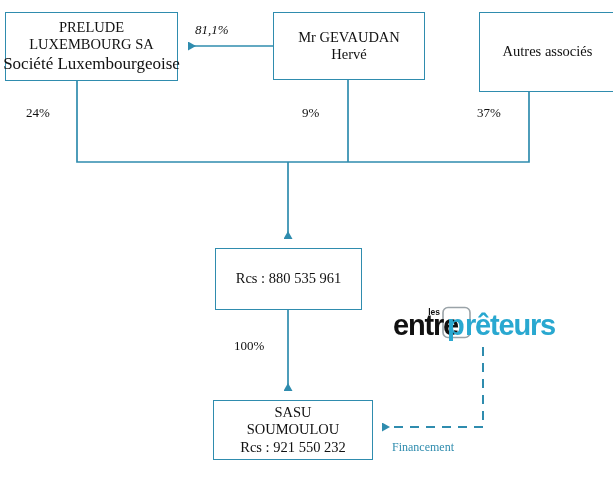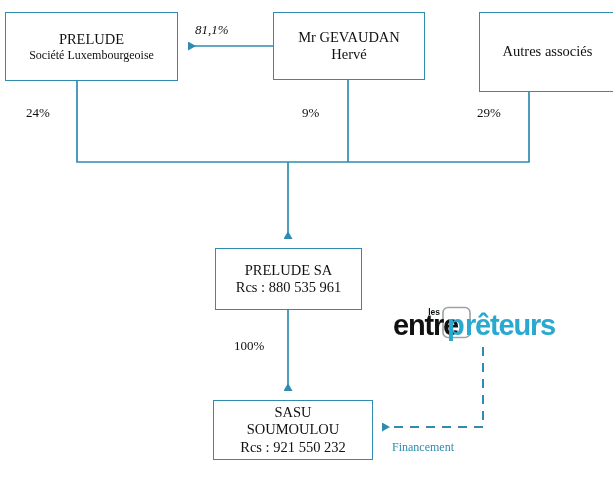--- a/index.html
+++ b/index.html
@@ -23,21 +23,21 @@
     flex-direction:column;
     align-items:center;
     justify-content:center;
     text-align:center;
     color:#111111;
     line-height:1.18;
     z-index:5;
   }
   .node .l1{font-size:14.5px;white-space:nowrap;}
   .node .l2{font-size:14.5px;white-space:nowrap;}
-  .node .sub{font-size:12px;white-space:nowrap;}
+  .node .sub{font-size:17px;white-space:nowrap;}
 
   #box-prelude-lux{left:5px;  top:12px;  width:173px; height:69px;}
   #box-gevaudan  {left:273px; top:12px;  width:152px; height:68px;}
   #box-autres    {left:455px; top:12px;  width:137px; height:80px;margin-left:24px;}
   #box-prelude-sa{left:215px; top:248px; width:147px; height:62px;}
   #box-sasu      {left:213px; top:400px; width:160px; height:60px;}
 
   
   .edge-label{
     position:absolute;
@@ -111,47 +111,47 @@
       <path d="M288,310 L288,391" stroke="#2f8cae" stroke-width="1.7" fill="none" marker-end="url(#arrD)"></path>
     </g>
 
     <g>
       <path d="M483,347 L483,427 L382,427" stroke="#2f8cae" stroke-width="2" fill="none" stroke-dasharray="9,7" marker-end="url(#arrLd)"></path>
     </g>
   </svg>
 
   <div class="node" id="box-prelude-lux">
     <span class="l1">PRELUDE</span>
+    <span class="l2">LUXEMBOURG SA</span>
     <span class="sub">Société Luxembourgeoise</span>
   </div>
 
   <div class="node" id="box-gevaudan">
     <span class="l1">Mr GEVAUDAN</span>
     <span class="l2">Hervé</span>
   </div>
 
   <div class="node" id="box-autres">
     <span class="l1">Autres associés</span>
   </div>
 
   <div class="node" id="box-prelude-sa">
-    <span class="l1">PRELUDE SA</span>
     <span class="l2">Rcs : 880 535 961</span>
   </div>
 
   <div class="node" id="box-sasu">
     <span class="l1">SASU</span>
     <span class="l2">SOUMOULOU</span>
     <span class="l2">Rcs :  921 550 232</span>
   </div>
 
   <div class="edge-label" id="lbl-811">81,1%</div>
   <div class="edge-label" id="lbl-10">24%</div>
   <div class="edge-label" id="lbl-73">9%</div>
-  <div class="edge-label" id="lbl-17">29%</div>
+  <div class="edge-label" id="lbl-17">37%</div>
   <div class="edge-label" id="lbl-100">100%</div>
   <div class="edge-label" id="lbl-financement">Financement</div>
 
   <div id="logo">
     <svg viewBox="0 0 186 42" width="186" height="42" xmlns="http://www.w3.org/2000/svg">
 
       <rect x="50" y="5.5" width="27" height="30" rx="5" ry="5" fill="none" stroke="#9aa3a8" stroke-width="1.6"></rect>
 
       <text x="47" y="13" font-family="'Liberation Sans', sans-serif" font-size="8.5" font-weight="700" fill="#111111" text-anchor="end">les</text>
 

